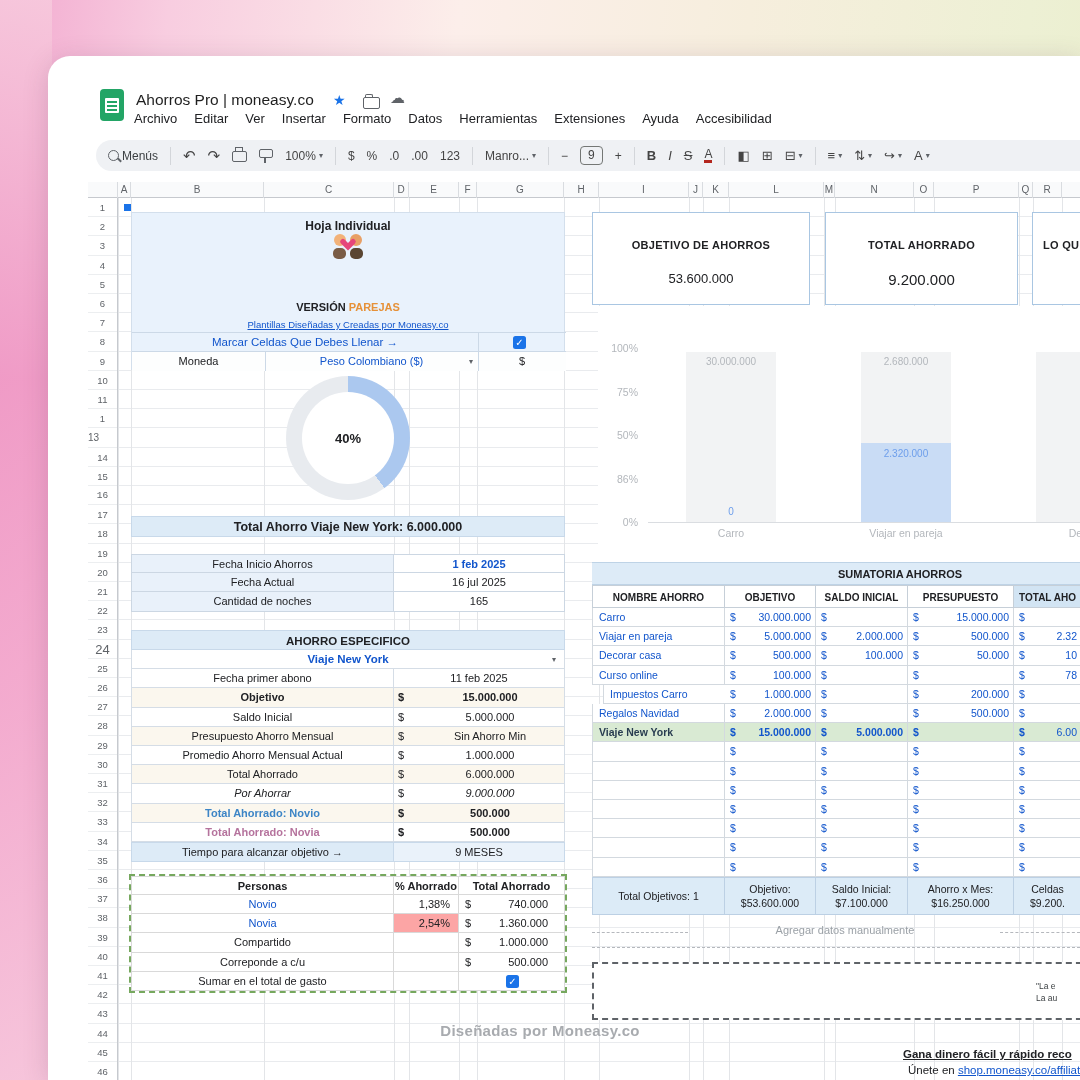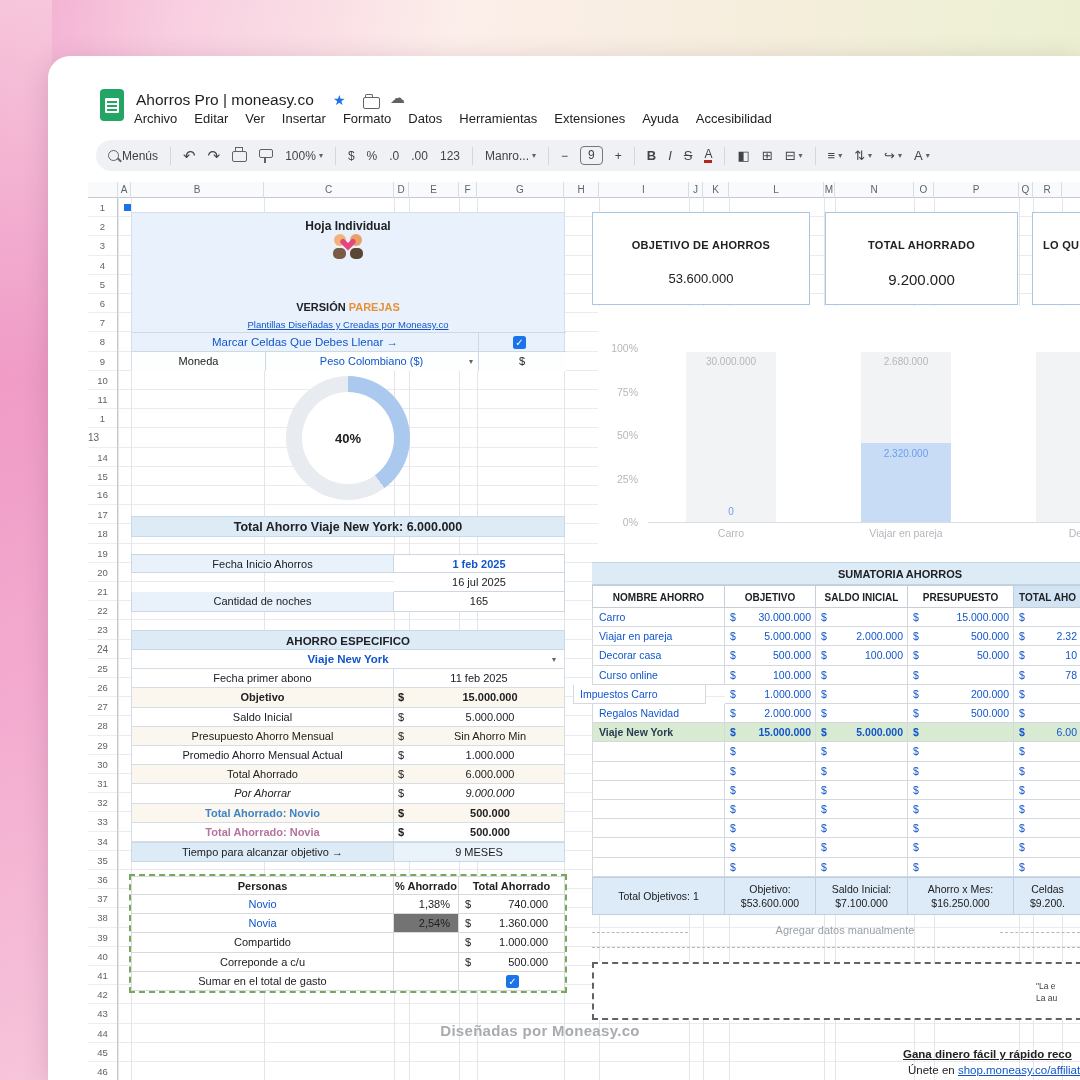--- a/index.html
+++ b/index.html
@@ -106,21 +106,21 @@
     <div style="position: absolute; left: 88px; top: 447.6px; width: 29px; height: 19.2px; line-height: 19.2px; text-align: center; font-size: 9.5px; color: rgb(95, 99, 104); border-bottom: 1px solid rgb(236, 238, 240); box-sizing: border-box;">14</div>
     <div style="position: absolute; left: 88px; top: 466.8px; width: 29px; height: 19.2px; line-height: 19.2px; text-align: center; font-size: 9.5px; color: rgb(95, 99, 104); border-bottom: 1px solid rgb(236, 238, 240); box-sizing: border-box;">15</div>
     <div style="position: absolute; left: 88px; top: 486px; width: 29px; height: 19.2px; line-height: 19.2px; text-align: center; font-size: 9.5px; color: rgb(95, 99, 104); border-bottom: 1px solid rgb(236, 238, 240); box-sizing: border-box; font-family: Liberation Mono, monospace;">16</div>
     <div style="position: absolute; left: 88px; top: 505.2px; width: 29px; height: 19.2px; line-height: 19.2px; text-align: center; font-size: 9.5px; color: rgb(95, 99, 104); border-bottom: 1px solid rgb(236, 238, 240); box-sizing: border-box;">17</div>
     <div style="position: absolute; left: 88px; top: 524.4px; width: 29px; height: 19.2px; line-height: 19.2px; text-align: center; font-size: 9.5px; color: rgb(95, 99, 104); border-bottom: 1px solid rgb(236, 238, 240); box-sizing: border-box;">18</div>
     <div style="position: absolute; left: 88px; top: 543.6px; width: 29px; height: 19.2px; line-height: 19.2px; text-align: center; font-size: 9.5px; color: rgb(95, 99, 104); border-bottom: 1px solid rgb(236, 238, 240); box-sizing: border-box;">19</div>
     <div style="position: absolute; left: 88px; top: 562.8px; width: 29px; height: 19.2px; line-height: 19.2px; text-align: center; font-size: 9.5px; color: rgb(95, 99, 104); border-bottom: 1px solid rgb(236, 238, 240); box-sizing: border-box;">20</div>
     <div style="position: absolute; left: 88px; top: 582px; width: 29px; height: 19.2px; line-height: 19.2px; text-align: center; font-size: 9.5px; color: rgb(95, 99, 104); border-bottom: 1px solid rgb(236, 238, 240); box-sizing: border-box;">21</div>
     <div style="position: absolute; left: 88px; top: 601.2px; width: 29px; height: 19.2px; line-height: 19.2px; text-align: center; font-size: 9.5px; color: rgb(95, 99, 104); border-bottom: 1px solid rgb(236, 238, 240); box-sizing: border-box;">22</div>
     <div style="position: absolute; left: 88px; top: 620.4px; width: 29px; height: 19.2px; line-height: 19.2px; text-align: center; font-size: 9.5px; color: rgb(95, 99, 104); border-bottom: 1px solid rgb(236, 238, 240); box-sizing: border-box;">23</div>
-    <div style="position: absolute; left: 88px; top: 639.6px; width: 29px; height: 19.2px; line-height: 19.2px; text-align: center; font-size: 10px; color: rgb(95, 99, 104); border-bottom: 1px solid rgb(236, 238, 240); box-sizing: border-box;">24</div>
+    <div style="position: absolute; left: 88px; top: 639.6px; width: 29px; height: 19.2px; line-height: 19.2px; text-align: center; font-size: 13px; color: rgb(95, 99, 104); border-bottom: 1px solid rgb(236, 238, 240); box-sizing: border-box;">24</div>
     <div style="position: absolute; left: 88px; top: 658.8px; width: 29px; height: 19.2px; line-height: 19.2px; text-align: center; font-size: 9.5px; color: rgb(95, 99, 104); border-bottom: 1px solid rgb(236, 238, 240); box-sizing: border-box;">25</div>
     <div style="position: absolute; left: 88px; top: 678px; width: 29px; height: 19.2px; line-height: 19.2px; text-align: center; font-size: 9.5px; color: rgb(95, 99, 104); border-bottom: 1px solid rgb(236, 238, 240); box-sizing: border-box;">26</div>
     <div style="position: absolute; left: 88px; top: 697.2px; width: 29px; height: 19.2px; line-height: 19.2px; text-align: center; font-size: 9.5px; color: rgb(95, 99, 104); border-bottom: 1px solid rgb(236, 238, 240); box-sizing: border-box;">27</div>
     <div style="position: absolute; left: 88px; top: 716.4px; width: 29px; height: 19.2px; line-height: 19.2px; text-align: center; font-size: 9.5px; color: rgb(95, 99, 104); border-bottom: 1px solid rgb(236, 238, 240); box-sizing: border-box;">28</div>
     <div style="position: absolute; left: 88px; top: 735.6px; width: 29px; height: 19.2px; line-height: 19.2px; text-align: center; font-size: 9.5px; color: rgb(95, 99, 104); border-bottom: 1px solid rgb(236, 238, 240); box-sizing: border-box;">29</div>
     <div style="position: absolute; left: 88px; top: 754.8px; width: 29px; height: 19.2px; line-height: 19.2px; text-align: center; font-size: 9.5px; color: rgb(95, 99, 104); border-bottom: 1px solid rgb(236, 238, 240); box-sizing: border-box;">30</div>
     <div style="position: absolute; left: 88px; top: 774px; width: 29px; height: 19.2px; line-height: 19.2px; text-align: center; font-size: 9.5px; color: rgb(95, 99, 104); border-bottom: 1px solid rgb(236, 238, 240); box-sizing: border-box;">31</div>
     <div style="position: absolute; left: 88px; top: 793.2px; width: 29px; height: 19.2px; line-height: 19.2px; text-align: center; font-size: 9.5px; color: rgb(95, 99, 104); border-bottom: 1px solid rgb(236, 238, 240); box-sizing: border-box;">32</div>
     <div style="position: absolute; left: 88px; top: 812.4px; width: 29px; height: 19.2px; line-height: 19.2px; text-align: center; font-size: 9.5px; color: rgb(95, 99, 104); border-bottom: 1px solid rgb(236, 238, 240); box-sizing: border-box;">33</div>
     <div style="position: absolute; left: 88px; top: 831.6px; width: 29px; height: 19.2px; line-height: 19.2px; text-align: center; font-size: 9.5px; color: rgb(95, 99, 104); border-bottom: 1px solid rgb(236, 238, 240); box-sizing: border-box;">34</div>
@@ -133,20 +133,21 @@
     <div style="position: absolute; left: 88px; top: 966px; width: 29px; height: 19.2px; line-height: 19.2px; text-align: center; font-size: 9.5px; color: rgb(95, 99, 104); border-bottom: 1px solid rgb(236, 238, 240); box-sizing: border-box;">41</div>
     <div style="position: absolute; left: 88px; top: 985.2px; width: 29px; height: 19.2px; line-height: 19.2px; text-align: center; font-size: 9.5px; color: rgb(95, 99, 104); border-bottom: 1px solid rgb(236, 238, 240); box-sizing: border-box;">42</div>
     <div style="position: absolute; left: 88px; top: 1004.4px; width: 29px; height: 19.2px; line-height: 19.2px; text-align: center; font-size: 9.5px; color: rgb(95, 99, 104); border-bottom: 1px solid rgb(236, 238, 240); box-sizing: border-box;">43</div>
     <div style="position: absolute; left: 88px; top: 1023.6px; width: 29px; height: 19.2px; line-height: 19.2px; text-align: center; font-size: 9.5px; color: rgb(95, 99, 104); border-bottom: 1px solid rgb(236, 238, 240); box-sizing: border-box;">44</div>
     <div style="position: absolute; left: 88px; top: 1042.8px; width: 29px; height: 19.2px; line-height: 19.2px; text-align: center; font-size: 9.5px; color: rgb(95, 99, 104); border-bottom: 1px solid rgb(236, 238, 240); box-sizing: border-box;">45</div>
     <div style="position: absolute; left: 88px; top: 1062px; width: 29px; height: 19.2px; line-height: 19.2px; text-align: center; font-size: 9.5px; color: rgb(95, 99, 104); border-bottom: 1px solid rgb(236, 238, 240); box-sizing: border-box;">46</div>
     <div style="position: absolute; left: 124px; top: 204px; width: 7px; height: 7px; background: rgb(26, 115, 232);"></div>
     <div style="position: absolute; left: 598px; top: 306px; width: 482px; height: 256px; background: rgb(255, 255, 255);"></div>
     <div style="position: absolute; left: 131px; top: 554px; width: 263px; height: 19.2px; line-height: 19.2px; text-align: center; font-size: 11px; background: rgb(233, 241, 250); border: 1px solid rgb(204, 215, 227); box-sizing: border-box;">Fecha Inicio Ahorros</div>
     <div style="position: absolute; left: 394px; top: 554px; width: 171px; height: 19.2px; line-height: 19.2px; text-align: center; font-size: 11px; background: rgb(255, 255, 255); border-right: 1px solid rgb(204, 215, 227); border-bottom: 1px solid rgb(204, 215, 227); border-image: initial; border-left: none; border-top: 1px solid rgb(204, 215, 227); box-sizing: border-box; color: rgb(17, 85, 204); font-weight: 700;">1 feb 2025</div>
+    <div style="position: absolute; left: 131px; top: 573.2px; width: 263px; height: 19.2px; line-height: 19.2px; text-align: center; font-size: 11px; background: rgb(233, 241, 250); border-right: 1px solid rgb(204, 215, 227); border-bottom: 1px solid rgb(204, 215, 227); border-left: 1px solid rgb(204, 215, 227); border-image: initial; border-top: none; box-sizing: border-box;">Fecha Actual</div>
     <div style="position: absolute; left: 394px; top: 573.2px; width: 171px; height: 19.2px; line-height: 19.2px; text-align: center; font-size: 11px; background: rgb(255, 255, 255); border-right: 1px solid rgb(204, 215, 227); border-bottom: 1px solid rgb(204, 215, 227); border-image: initial; border-left: none; border-top: none; box-sizing: border-box;">16 jul 2025</div>
     <div style="position: absolute; left: 131px; top: 592.4px; width: 263px; height: 19.2px; line-height: 19.2px; text-align: center; font-size: 11px; background: rgb(233, 241, 250); border-right: 1px solid rgb(204, 215, 227); border-bottom: 1px solid rgb(204, 215, 227); border-left: 1px solid rgb(204, 215, 227); border-image: initial; border-top: none; box-sizing: border-box;">Cantidad de noches</div>
     <div style="position: absolute; left: 394px; top: 592.4px; width: 171px; height: 19.2px; line-height: 19.2px; text-align: center; font-size: 11px; background: rgb(255, 255, 255); border-right: 1px solid rgb(204, 215, 227); border-bottom: 1px solid rgb(204, 215, 227); border-image: initial; border-left: none; border-top: none; box-sizing: border-box;">165</div>
     <div style="position: absolute; left: 131px; top: 669.2px; width: 263px; height: 19.2px; line-height: 19.2px; text-align: center; font-size: 11px; color: rgb(32, 33, 36); font-weight: 400; font-style: normal; background: rgb(255, 255, 255); border-right: 1px solid rgb(213, 221, 230); border-bottom: 1px solid rgb(213, 221, 230); border-left: 1px solid rgb(213, 221, 230); border-image: initial; border-top: none; box-sizing: border-box;">Fecha primer abono</div>
     <div style="position: absolute; left: 394px; top: 669.2px; width: 171px; height: 19.2px; line-height: 19.2px; text-align: center; font-size: 11px; background: rgb(255, 255, 255); border-right: 1px solid rgb(213, 221, 230); border-bottom: 1px solid rgb(213, 221, 230); box-sizing: border-box;">11 feb 2025</div>
     <div style="position: absolute; left: 131px; top: 688.4px; width: 263px; height: 19.2px; line-height: 19.2px; text-align: center; font-size: 11px; color: rgb(32, 33, 36); font-weight: 700; font-style: normal; background: rgb(251, 247, 238); border-right: 1px solid rgb(213, 221, 230); border-bottom: 1px solid rgb(213, 221, 230); border-left: 1px solid rgb(213, 221, 230); border-image: initial; border-top: none; box-sizing: border-box;">Objetivo</div>
     <div style="position: absolute; left: 394px; top: 688.4px; width: 22px; height: 19.2px; line-height: 19.2px; padding-left: 4px; font-size: 11px; background: rgb(251, 247, 238); border-bottom: 1px solid rgb(213, 221, 230); box-sizing: border-box; font-weight: 700;">$</div>
     <div style="position: absolute; left: 416px; top: 688.4px; width: 149px; height: 19.2px; line-height: 19.2px; text-align: center; font-size: 11px; background: rgb(251, 247, 238); border-right: 1px solid rgb(213, 221, 230); border-bottom: 1px solid rgb(213, 221, 230); box-sizing: border-box; font-style: normal; font-weight: 700;">15.000.000</div>
     <div style="position: absolute; left: 131px; top: 707.6px; width: 263px; height: 19.2px; line-height: 19.2px; text-align: center; font-size: 11px; color: rgb(32, 33, 36); font-weight: 400; font-style: normal; background: rgb(255, 255, 255); border-right: 1px solid rgb(213, 221, 230); border-bottom: 1px solid rgb(213, 221, 230); border-left: 1px solid rgb(213, 221, 230); border-image: initial; border-top: none; box-sizing: border-box;">Saldo Inicial</div>
     <div style="position: absolute; left: 394px; top: 707.6px; width: 22px; height: 19.2px; line-height: 19.2px; padding-left: 4px; font-size: 11px; background: rgb(255, 255, 255); border-bottom: 1px solid rgb(213, 221, 230); box-sizing: border-box;">$</div>
@@ -172,21 +173,21 @@
     <div style="position: absolute; left: 131px; top: 876px; width: 263px; height: 19px; line-height: 19px; text-align: center; font-weight: 700; font-size: 11px; background: rgb(255, 255, 255); border: 1px solid rgb(217, 217, 217); box-sizing: border-box;">Personas</div>
     <div style="position: absolute; left: 394px; top: 876px; width: 65px; height: 19px; line-height: 19px; text-align: center; font-weight: 700; font-size: 11px; background: rgb(255, 255, 255); border-top: 1px solid rgb(217, 217, 217); border-right: 1px solid rgb(217, 217, 217); border-bottom: 1px solid rgb(217, 217, 217); border-image: initial; border-left: none; box-sizing: border-box;">% Ahorrado</div>
     <div style="position: absolute; left: 459px; top: 876px; width: 106px; height: 19px; line-height: 19px; text-align: center; font-weight: 700; font-size: 11px; background: rgb(255, 255, 255); border-top: 1px solid rgb(217, 217, 217); border-right: 1px solid rgb(217, 217, 217); border-bottom: 1px solid rgb(217, 217, 217); border-image: initial; border-left: none; box-sizing: border-box;">Total Ahorrado</div>
     <div style="position: absolute; left: 131px; top: 895px; width: 263px; height: 19.2px; line-height: 19.2px; text-align: center; font-size: 11px; color: rgb(17, 85, 204); background: rgb(255, 255, 255); border-right: 1px solid rgb(217, 217, 217); border-bottom: 1px solid rgb(217, 217, 217); border-left: 1px solid rgb(217, 217, 217); border-image: initial; border-top: none; box-sizing: border-box;">Novio</div>
     <div style="position: absolute; left: 394px; top: 895px; width: 65px; height: 19.2px; line-height: 19.2px; text-align: right; padding-right: 8px; font-size: 11px; background: rgb(255, 255, 255); border-right: 1px solid rgb(217, 217, 217); border-bottom: 1px solid rgb(217, 217, 217); box-sizing: border-box;">1,38%</div>
     <div style="position: absolute; left: 459px; top: 895px; width: 106px; height: 19.2px; line-height: 19.2px; font-size: 11px; background: rgb(255, 255, 255); border-right: 1px solid rgb(217, 217, 217); border-bottom: 1px solid rgb(217, 217, 217); box-sizing: border-box;">
       <span style="position: absolute; left: 6px;">$</span>
       <span style="position: absolute; right: 16px;">740.000</span>
     </div>
     <div style="position: absolute; left: 131px; top: 914.2px; width: 263px; height: 19.2px; line-height: 19.2px; text-align: center; font-size: 11px; color: rgb(17, 85, 204); background: rgb(255, 255, 255); border-right: 1px solid rgb(217, 217, 217); border-bottom: 1px solid rgb(217, 217, 217); border-left: 1px solid rgb(217, 217, 217); border-image: initial; border-top: none; box-sizing: border-box;">Novia</div>
-    <div style="position: absolute; left: 394px; top: 914.2px; width: 65px; height: 19.2px; line-height: 19.2px; text-align: right; padding-right: 8px; font-size: 11px; background: #737373; border-right: 1px solid rgb(217, 217, 217); border-bottom: 1px solid rgb(217, 217, 217); box-sizing: border-box;">2,54%</div>
+    <div style="position: absolute; left: 394px; top: 914.2px; width: 65px; height: 19.2px; line-height: 19.2px; text-align: right; padding-right: 8px; font-size: 11px; background: #fca5a5; border-right: 1px solid rgb(217, 217, 217); border-bottom: 1px solid rgb(217, 217, 217); box-sizing: border-box;">2,54%</div>
     <div style="position: absolute; left: 459px; top: 914.2px; width: 106px; height: 19.2px; line-height: 19.2px; font-size: 11px; background: rgb(255, 255, 255); border-right: 1px solid rgb(217, 217, 217); border-bottom: 1px solid rgb(217, 217, 217); box-sizing: border-box;">
       <span style="position: absolute; left: 6px;">$</span>
       <span style="position: absolute; right: 16px;">1.360.000</span>
     </div>
     <div style="position: absolute; left: 131px; top: 933.4px; width: 263px; height: 19.2px; line-height: 19.2px; text-align: center; font-size: 11px; background: rgb(255, 255, 255); border-right: 1px solid rgb(217, 217, 217); border-bottom: 1px solid rgb(217, 217, 217); border-left: 1px solid rgb(217, 217, 217); border-image: initial; border-top: none; box-sizing: border-box;">Compartido</div>
     <div style="position: absolute; left: 394px; top: 933.4px; width: 65px; height: 19.2px; line-height: 19.2px; text-align: right; padding-right: 8px; font-size: 11px; background: rgb(255, 255, 255); border-right: 1px solid rgb(217, 217, 217); border-bottom: 1px solid rgb(217, 217, 217); box-sizing: border-box;"></div>
     <div style="position: absolute; left: 459px; top: 933.4px; width: 106px; height: 19.2px; line-height: 19.2px; font-size: 11px; background: rgb(255, 255, 255); border-right: 1px solid rgb(217, 217, 217); border-bottom: 1px solid rgb(217, 217, 217); box-sizing: border-box;">
       <span style="position: absolute; left: 6px;">$</span>
       <span style="position: absolute; right: 16px;">1.000.000</span>
     </div>
@@ -209,21 +210,21 @@
     <div style="position: absolute; left: 825px; top: 212px; width: 193px; height: 93px; background: rgb(255, 255, 255); border: 1px solid rgb(169, 198, 226); box-sizing: border-box;">
       <div style="position: absolute; left: 0px; top: 26px; width: 100%; text-align: center; font-weight: 700; font-size: 11px; letter-spacing: 0.3px;">TOTAL AHORRADO</div>
       <div style="position: absolute; left: 0px; top: 58px; width: 100%; text-align: center; font-size: 15px;">9.200.000</div>
     </div>
     <div style="position: absolute; left: 1032px; top: 212px; width: 110px; height: 93px; background: rgb(255, 255, 255); border: 1px solid rgb(169, 198, 226); box-sizing: border-box;">
       <div style="position: absolute; left: 10px; top: 26px; font-weight: 700; font-size: 11px; letter-spacing: 0.3px; white-space: nowrap;">LO QU</div>
     </div>
     <div style="position: absolute; left: 598px; top: 342px; width: 40px; text-align: right; font-size: 10.5px; color: rgb(179, 183, 188);">100%</div>
     <div style="position: absolute; left: 598px; top: 385.5px; width: 40px; text-align: right; font-size: 10.5px; color: rgb(179, 183, 188);">75%</div>
     <div style="position: absolute; left: 598px; top: 429px; width: 40px; text-align: right; font-size: 10.5px; color: rgb(179, 183, 188);">50%</div>
-    <div style="position: absolute; left: 598px; top: 472.5px; width: 40px; text-align: right; font-size: 10.5px; color: rgb(179, 183, 188);">25%</div>
+    <div style="position: absolute; left: 598px; top: 472.5px; width: 40px; text-align: right; font-size: 10.5px; color: rgb(179, 183, 188);">86%</div>
     <div style="position: absolute; left: 598px; top: 516px; width: 40px; text-align: right; font-size: 10.5px; color: rgb(179, 183, 188);">0%</div>
     <div style="position: absolute; left: 648px; top: 522px; width: 432px; height: 1px; background: rgb(218, 221, 225);"></div>
     <div style="position: absolute; left: 686px; top: 352px; width: 90px; height: 170px; background: rgb(242, 243, 244);"></div>
     <div style="position: absolute; left: 686px; top: 356px; width: 90px; text-align: center; font-size: 10px; color: rgb(179, 183, 188);">30.000.000</div>
     <div style="position: absolute; left: 686px; top: 506px; width: 90px; text-align: center; font-size: 10px; color: rgb(109, 158, 235);">0</div>
     <div style="position: absolute; left: 671px; top: 527px; width: 120px; text-align: center; font-size: 10.5px; color: rgb(179, 183, 188);">Carro</div>
     <div style="position: absolute; left: 861px; top: 352px; width: 90px; height: 170px; background: rgb(242, 243, 244);"></div>
     <div style="position: absolute; left: 861px; top: 356px; width: 90px; text-align: center; font-size: 10px; color: rgb(179, 183, 188);">2.680.000</div>
     <div style="position: absolute; left: 861px; top: 443.12px; width: 90px; height: 78.88px; background: rgb(201, 220, 245);"></div>
     <div style="position: absolute; left: 861px; top: 448.12px; width: 90px; text-align: center; font-size: 10px; color: rgb(109, 158, 235);">2.320.000</div>
@@ -292,21 +293,21 @@
     <div style="position: absolute; left: 816px; top: 665.6px; width: 92px; height: 19.2px; line-height: 19.2px; font-size: 10.5px; border-right: 1px solid rgb(211, 217, 223); border-bottom: 1px solid rgb(211, 217, 223); box-sizing: border-box; background: rgb(255, 255, 255);">
       <span style="position: absolute; left: 5px; color: rgb(17, 85, 204);">$</span>
     </div>
     <div style="position: absolute; left: 908px; top: 665.6px; width: 106px; height: 19.2px; line-height: 19.2px; font-size: 10.5px; border-right: 1px solid rgb(211, 217, 223); border-bottom: 1px solid rgb(211, 217, 223); box-sizing: border-box; background: rgb(255, 255, 255);">
       <span style="position: absolute; left: 5px; color: rgb(17, 85, 204);">$</span>
     </div>
     <div style="position: absolute; left: 1014px; top: 665.6px; width: 68px; height: 19.2px; line-height: 19.2px; font-size: 10.5px; border-right: 1px solid rgb(211, 217, 223); border-bottom: 1px solid rgb(211, 217, 223); box-sizing: border-box; background: rgb(255, 255, 255);">
       <span style="position: absolute; left: 5px; color: rgb(17, 85, 204);">$</span>
       <span style="position: absolute; right: 4px; color: rgb(17, 85, 204);">78</span>
     </div>
-    <div style="position: absolute; left: 573px; top: 684.8px; width: 133px; height: 19.2px; line-height: 19.2px; padding-left: 6px; font-size: 10.5px; color: rgb(17, 85, 204); background: rgb(255, 255, 255); border-left: 1px solid rgb(211, 217, 223); border-right: 1px solid rgb(211, 217, 223); border-bottom: 1px solid rgb(211, 217, 223); box-sizing: border-box;">Impuestos Carro</div>
+    <div style="position: absolute; left: 603px; top: 684.8px; width: 133px; height: 19.2px; line-height: 19.2px; padding-left: 6px; font-size: 10.5px; color: rgb(17, 85, 204); background: rgb(255, 255, 255); border-left: 1px solid rgb(211, 217, 223); border-right: 1px solid rgb(211, 217, 223); border-bottom: 1px solid rgb(211, 217, 223); box-sizing: border-box;">Impuestos Carro</div>
     <div style="position: absolute; left: 725px; top: 684.8px; width: 91px; height: 19.2px; line-height: 19.2px; font-size: 10.5px; border-right: 1px solid rgb(211, 217, 223); border-bottom: 1px solid rgb(211, 217, 223); box-sizing: border-box; background: rgb(255, 255, 255);">
       <span style="position: absolute; left: 5px; color: rgb(17, 85, 204);">$</span>
       <span style="position: absolute; right: 4px; color: rgb(17, 85, 204);">1.000.000</span>
     </div>
     <div style="position: absolute; left: 816px; top: 684.8px; width: 92px; height: 19.2px; line-height: 19.2px; font-size: 10.5px; border-right: 1px solid rgb(211, 217, 223); border-bottom: 1px solid rgb(211, 217, 223); box-sizing: border-box; background: rgb(255, 255, 255);">
       <span style="position: absolute; left: 5px; color: rgb(17, 85, 204);">$</span>
     </div>
     <div style="position: absolute; left: 908px; top: 684.8px; width: 106px; height: 19.2px; line-height: 19.2px; font-size: 10.5px; border-right: 1px solid rgb(211, 217, 223); border-bottom: 1px solid rgb(211, 217, 223); box-sizing: border-box; background: rgb(255, 255, 255);">
       <span style="position: absolute; left: 5px; color: rgb(17, 85, 204);">$</span>
       <span style="position: absolute; right: 4px; color: rgb(17, 85, 204);">200.000</span>

